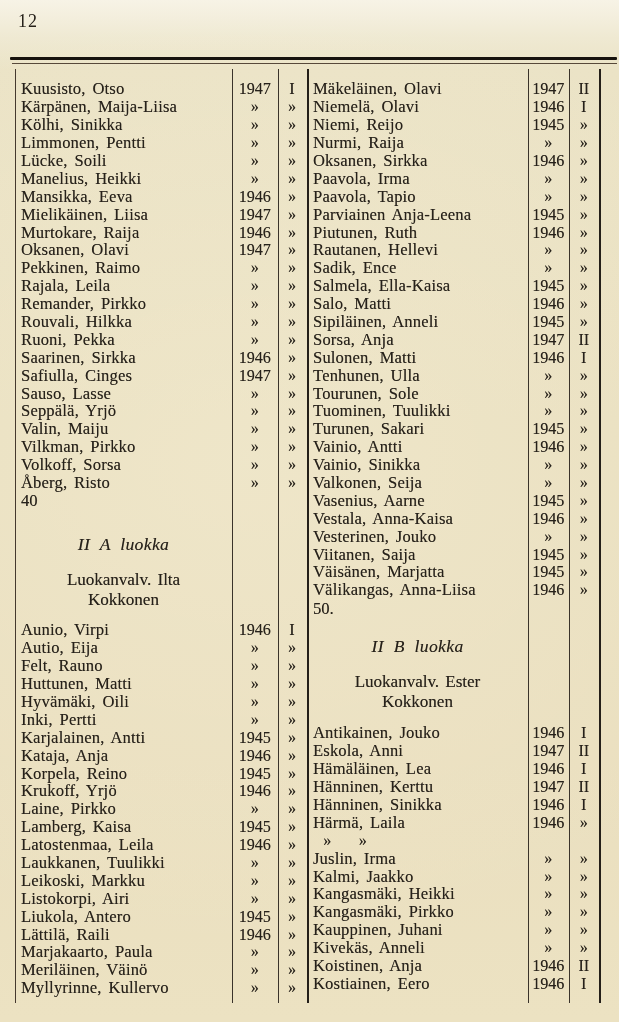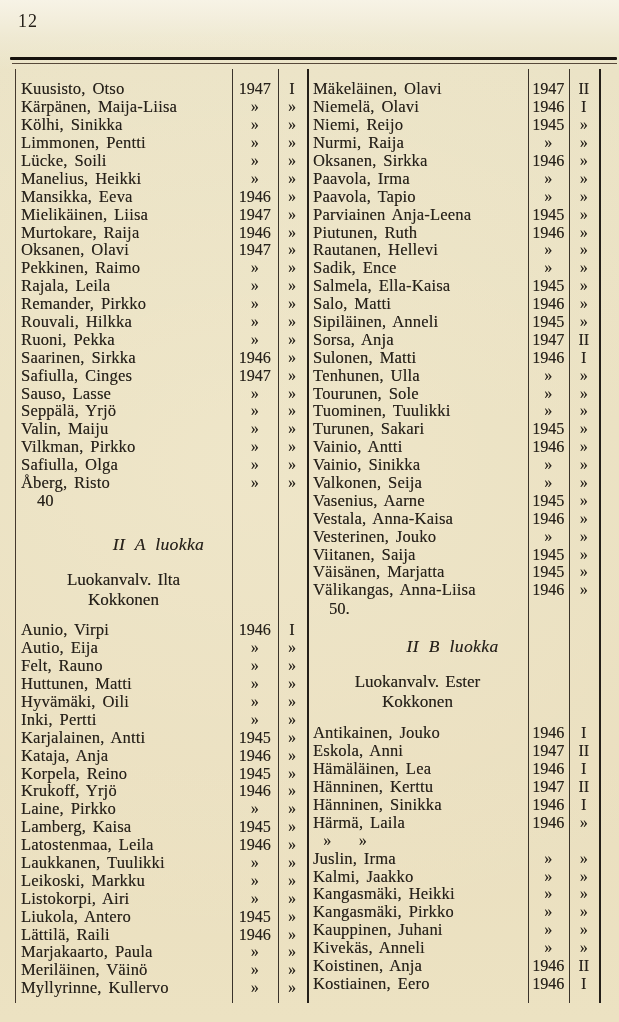--- a/index.html
+++ b/index.html
@@ -28,24 +28,24 @@
   .name{font-size:16.5px;letter-spacing:0.2px;word-spacing:2.5px;padding-left:6px;
         text-shadow:0.2px 0.2px 0 rgba(30,25,18,0.45);line-height:17.5px;}
   .year{font-size:16px;text-align:center;line-height:17.5px;text-shadow:0.2px 0.2px 0 rgba(30,25,18,0.45);}
   .grade{font-size:16px;text-align:center;line-height:17.5px;text-shadow:0.2px 0.2px 0 rgba(30,25,18,0.45);}
   .lhalf .name{flex:0 0 211px;}
   .lhalf .year{flex:0 0 45.5px;}
   .lhalf .grade{flex:0 0 29px;}
   .rhalf .name{flex:0 0 215px;}
   .rhalf .year{flex:0 0 40.5px;}
   .rhalf .grade{flex:0 0 30.5px;}
-  .countrow{position:absolute;font-size:16.5px;padding-left:22px;
+  .countrow{position:absolute;font-size:16.5px;padding-left:6px;
         text-shadow:0.2px 0.2px 0 rgba(30,25,18,0.45);}
   .sechead{position:absolute;text-align:center;font-style:italic;font-size:17.5px;
-        word-spacing:5px;letter-spacing:0.4px;text-shadow:0.2px 0.2px 0 rgba(30,25,18,0.45);padding-left:35px;}
+        word-spacing:5px;letter-spacing:0.4px;text-shadow:0.2px 0.2px 0 rgba(30,25,18,0.45);}
   .supervisor{position:absolute;text-align:center;font-size:17px;line-height:19.5px;
         word-spacing:2px;text-shadow:0.2px 0.2px 0 rgba(30,25,18,0.45);}
 </style>
 </head>
 <body>
 
 <div class="pgnum">12</div>
 
 <div class="rule-thick"></div>
 <div class="rule-thin"></div>
@@ -179,21 +179,21 @@
     <span class="cell grade">»</span>
   </div>
 
   <div class="row">
     <span class="cell name">Vilkman, Pirkko</span>
     <span class="cell year">»</span>
     <span class="cell grade">»</span>
   </div>
 
   <div class="row">
-    <span class="cell name">Safiulla, Olga</span>
+    <span class="cell name">Volkoff, Sorsa</span>
     <span class="cell year">»</span>
     <span class="cell grade">»</span>
   </div>
 
   <div class="row">
     <span class="cell name">Åberg, Risto</span>
     <span class="cell year">»</span>
     <span class="cell grade">»</span>
   </div>
 </div>

